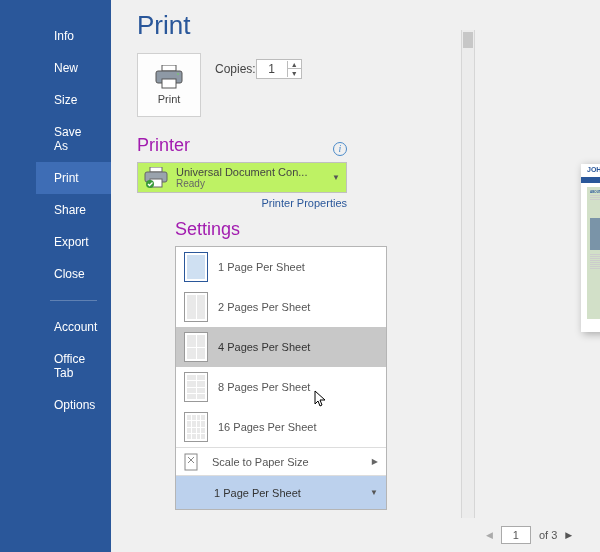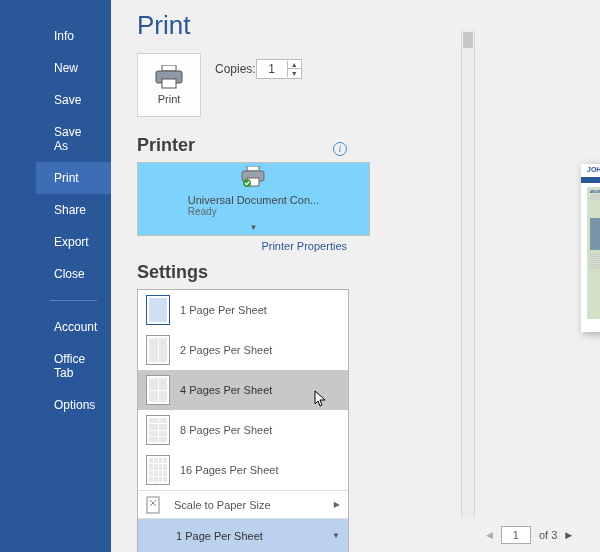--- a/index.html
+++ b/index.html
@@ -57,43 +57,43 @@
 }
 .print-btn svg { margin-bottom: 4px; }
 .copies { display: flex; align-items: center; font-size: 12px; color: #444; margin-top: 6px; }
 .copies-val { display: flex; align-items: center; border: 1px solid #bcbcbc; background: #fff; }
 .copies-val span { width: 30px; text-align: center; font-size: 12px; padding: 2px 0; }
 .spinner { display: flex; flex-direction: column; }
 .spinner div { width: 14px; height: 8px; display: flex; align-items:center; justify-content:center; font-size:7px; line-height:7px; color:#555; border-left:1px solid #bcbcbc; }
 .spinner div:first-child { border-bottom:1px solid #bcbcbc; }
 
 .section-head {
-  font-size: 18px; color: #404040; font-weight: 700;
+  font-size: 18px; color: #a21caf; font-weight: 400;
   margin-bottom: 6px;
 }
 .printer-box {
-  width: 233px;
-  border: 1px solid #c0c0c0; background: #7dd3fc;
+  width: 210px;
+  border: 1px solid #c0c0c0; background: #bef264;
   display: flex; align-items: center;
   padding: 3px 6px; gap: 6px;
-  font-size: 11px; color: #444; cursor: pointer; flex-direction: column;
+  font-size: 11px; color: #444; cursor: pointer;
 }
 .printer-box .txt { flex:1; overflow:hidden; }
 .printer-box .name { white-space:nowrap; overflow:hidden; text-overflow:ellipsis; }
 .printer-box .status { font-size: 10px; color:#666; }
 .drop { font-size: 8px; color:#555; }
 .info-icon {
   width: 14px; height: 14px; border:1px solid #4a8ac9; border-radius:50%;
   color:#4a8ac9; font-size:10px; display:flex;align-items:center;justify-content:center;
   font-style:italic; font-family:serif;
 }
 .printer-props { font-size: 11px; color: #2a579a; text-align: right; width: 210px; margin-top: 4px; cursor:pointer; }
 
 
-.settings-wrap { margin-top: 10px; }
+.settings-wrap { margin-top: 10px; margin-left: 38px; }
 .dropdown {
   width: 212px;
   background: #fff;
   border: 1px solid #b5b5b5;
   margin-top: 2px;
 }
 .dd-item {
   display: flex; align-items: center;
   height: 40px;
   padding: 0 8px; gap: 10px;
@@ -192,21 +192,21 @@
   pointer-events:none;
 }
 </style>
 </head>
 <body>
 
 <div class="layout">
   <nav class="nav">
     <div class="nav-item">Info</div>
     <div class="nav-item">New</div>
-    <div class="nav-item">Save</div>
+    <div class="nav-item">Size</div>
     <div class="nav-item">Save As</div>
     <div class="nav-item active">Print</div>
     <div class="nav-item">Share</div>
     <div class="nav-item">Export</div>
     <div class="nav-item">Close</div>
     <hr class="nav-divider">
     <div class="nav-item">Account</div>
     <div class="nav-item">Office Tab</div>
     <div class="nav-item">Options</div>
   </nav>

